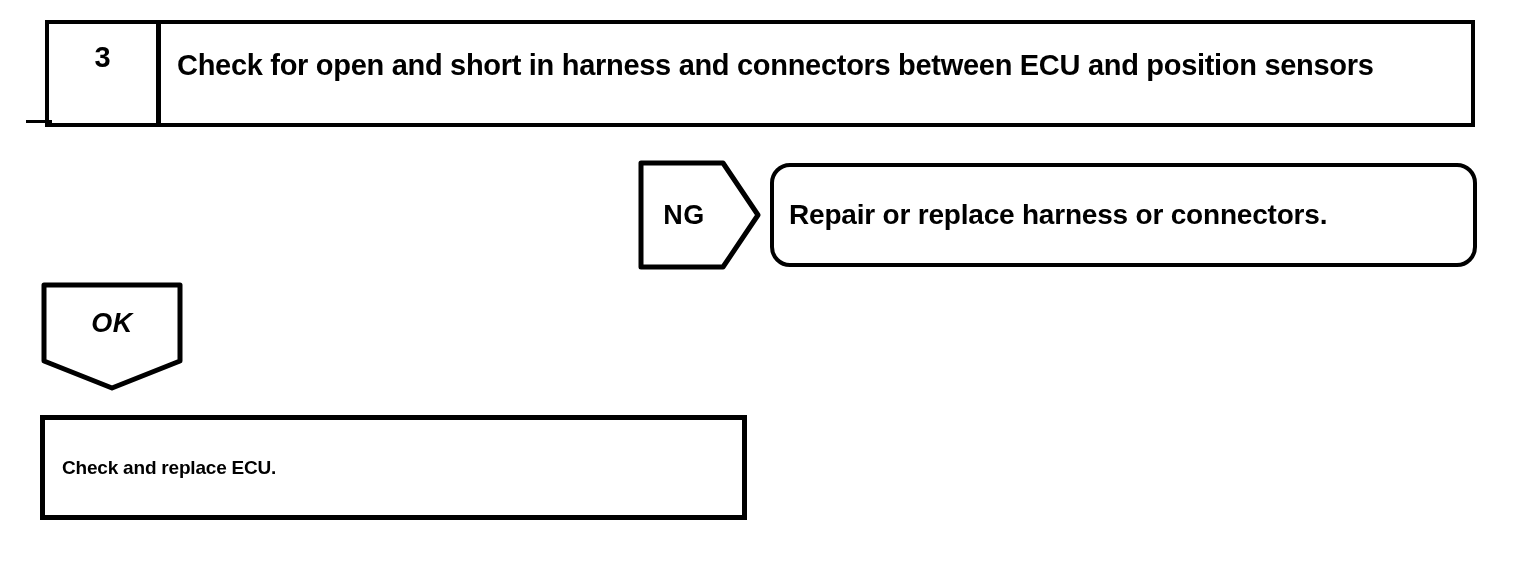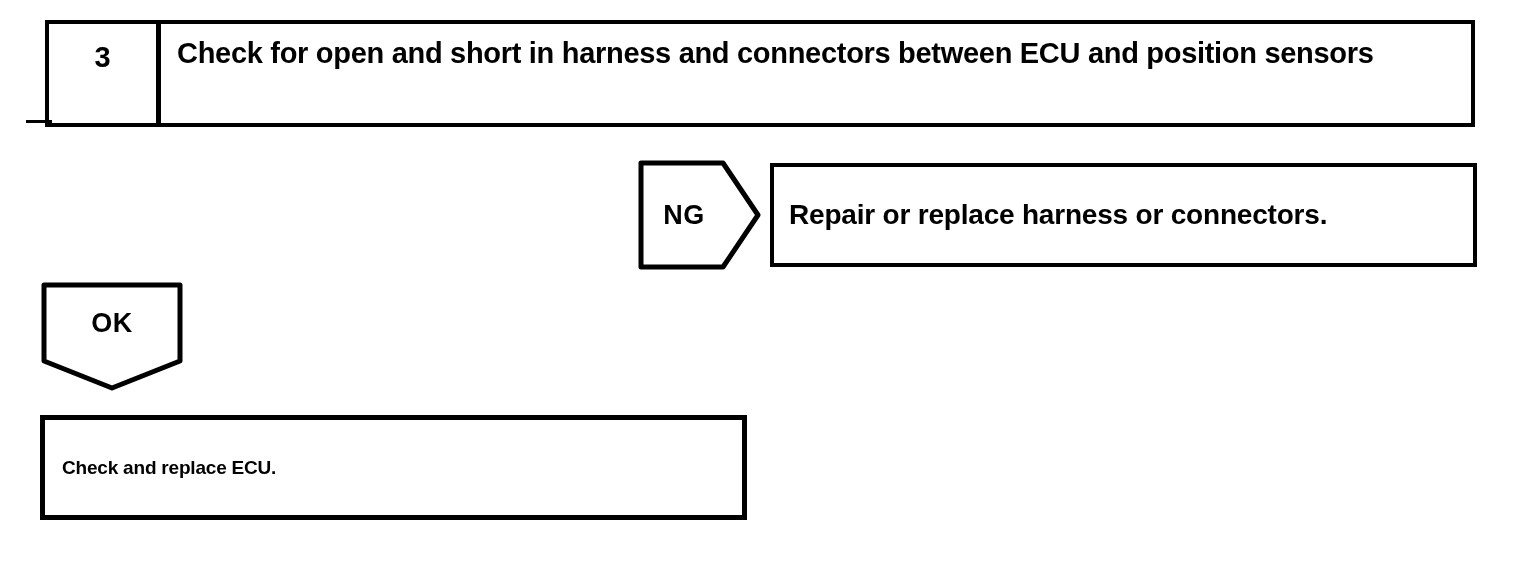--- a/index.html
+++ b/index.html
@@ -32,21 +32,21 @@
     width: 112px;
     flex: 0 0 112px;
     border-right: 5px solid #000;
     box-sizing: border-box;
     text-align: center;
     padding-top: 17px;
     font-size: 29px;
     font-weight: bold;
   }
   .step-text {
-    padding: 12px 20px 0 16px;
+    padding: 24px 20px 0 16px;
     font-size: 29px;
     font-weight: bold;
     line-height: 35px;
     letter-spacing: -0.3px;
     max-width: 1240px;
   }
   
   .connector {
     position: absolute;
   }
@@ -57,21 +57,21 @@
     position: absolute;
     font-size: 27px;
     font-weight: bold;
     letter-spacing: 0.5px;
   }
   .ng-connector { left: 638px; top: 160px; }
   .ng-connector .connector-label {
     left: 0; top: 0; width: 92px; height: 110px;
     display: flex; align-items: center; justify-content: center;
   }
-  .ok-connector { left: 40px; top: 282px; }
+  .ok-connector { left: 40px; top: 282px; font-style: italic; }
   .ok-connector .connector-label {
     left: 0; top: 0; width: 144px; height: 82px;
     display: flex; align-items: center; justify-content: center;
   }
   
   .action-box {
     position: absolute;
     border: 4px solid #000;
     box-sizing: border-box;
     display: flex;
@@ -80,20 +80,21 @@
     font-size: 28px;
     font-weight: bold;
     letter-spacing: -0.2px;
   }
   .repair-box {
     left: 770px;
     top: 163px;
     width: 707px;
     height: 104px;
     padding-left: 15px;
+    border-radius: 20px;
   }
   .ecu-box {
     left: 40px;
     top: 415px;
     width: 707px;
     height: 105px;
     border-width: 5px;
     padding-left: 17px;
     font-size: 19px;
   }

